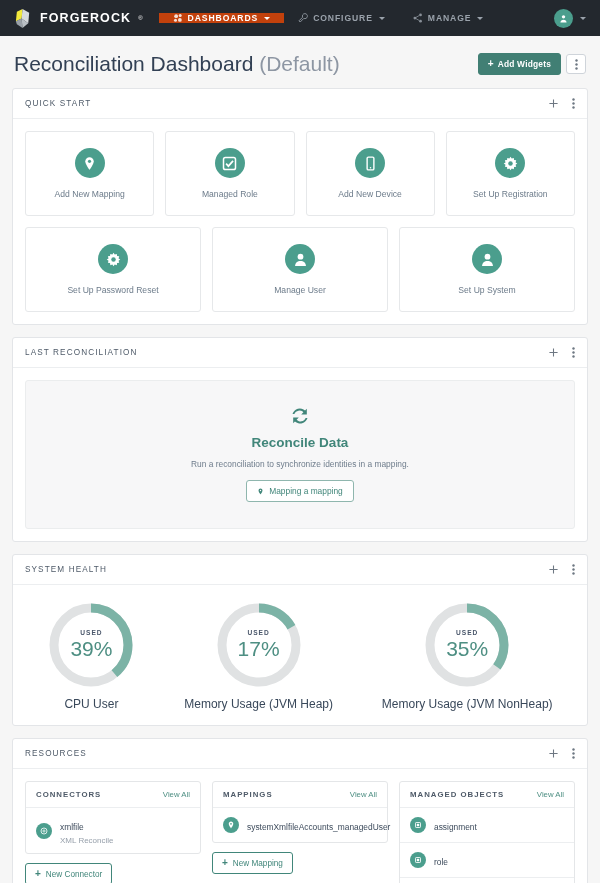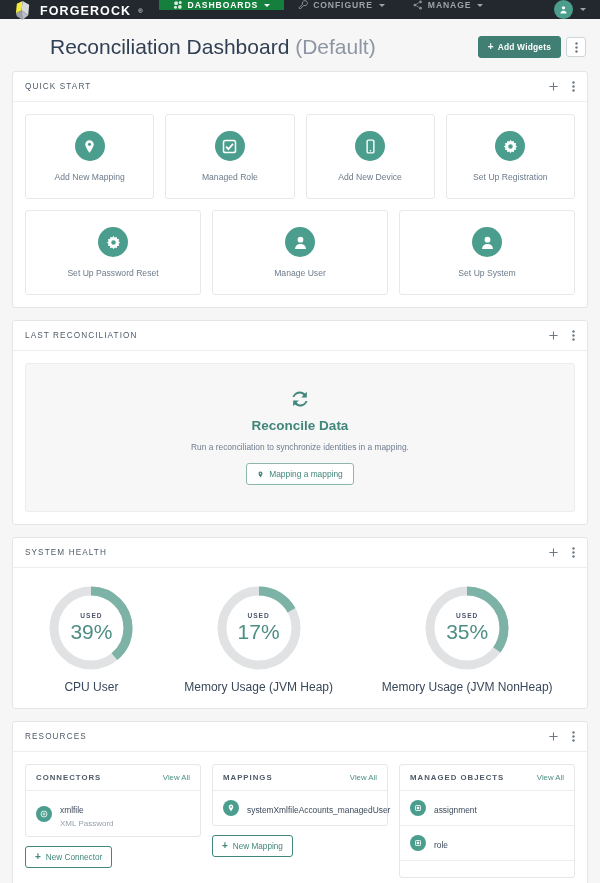--- a/index.html
+++ b/index.html
@@ -6,41 +6,41 @@
   html, body {
     width: 600px; height: 883px;
     background: #f6f6f6;
     font-family: "Liberation Sans", sans-serif;
     color: #5e6d82;
     overflow: hidden;
   }
 
   
   .navbar {
-    height: 19px; background: #23282e;
-    display: flex; align-items: flex-start;
+    height: 36px; background: #23282e;
+    display: flex; align-items: center;
     position: relative;
   }
   .brand {
     display: flex; align-items: center; gap: 7px;
     padding: 0 16px 0 14px;
   }
   .brand-mark { width: 19px; height: 21px; display: block; }
   .brand-text {
     color: #fff; font-size: 12.5px; font-weight: bold;
     letter-spacing: 1.1px;
   }
   .brand-tm { color: #fff; font-size: 6px; vertical-align: super; }
   .nav-item {
     display: flex; align-items: center; gap: 5px;
     padding: 0 14px; color: #9aa2ab;
     font-size: 8.6px; font-weight: bold; letter-spacing: 0.9px;
     cursor: pointer; white-space: nowrap;
   }
-  .nav-item.active { background: #15803d; color: #ffffff; }
+  .nav-item.active { background: #c2410c; color: #ffffff; }
   .nav-icon { width: 10px; height: 10px; display: block; opacity: .85; }
   .nav-caret {
     width: 0; height: 0; margin-left: 1px;
     border-left: 3px solid transparent;
     border-right: 3px solid transparent;
     border-top: 3.5px solid currentColor;
   }
   .nav-spacer { flex: 1; }
   .nav-right { display: flex; align-items: center; gap: 6px; padding-right: 14px; }
   .avatar {
@@ -49,21 +49,21 @@
     align-items: center; justify-content: center;
   }
   .avatar svg { width: 9px; height: 9px; }
 
   
   .page-head {
     display: flex; align-items: center;
     padding: 16px 14px 12px 14px;
   }
   .page-title {
-    font-size: 21px; color: #324054; font-weight: normal; margin-left: 36px;
+    font-size: 21px; color: #324054; font-weight: normal;
   }
   .page-title .muted { color: #8d96a3; }
   .head-actions { margin-left: auto; display: flex; gap: 5px; align-items: center; }
   .btn-primary {
     background: #417f74; color: #fff; border: 1px solid #417f74;
     border-radius: 3px; font-size: 8.4px; font-weight: bold;
     padding: 5px 9px; display: flex; align-items: center; gap: 4px;
     cursor: pointer; letter-spacing: .2px;
   }
   .btn-ghost-sq {
@@ -467,21 +467,21 @@
             <span class="res-card-title">CONNECTORS</span>
             <a class="res-viewall">View All</a>
           </div>
           <div class="res-row">
             <span class="res-dot">
               <svg viewBox="0 0 16 16">
                 <circle cx="8" cy="8" r="6" fill="none" stroke="#fff" stroke-width="1.6"></circle>
                 <path d="M4.6 8h6.8M8 4.6v6.8" stroke="#fff" stroke-width="1.4"></path>
               </svg>
             </span>
-            <span class="res-txt"><span class="res-name">xmlfile</span><span class="res-sub" style="display:block">XML Password</span></span>
+            <span class="res-txt"><span class="res-name">xmlfile</span><span class="res-sub" style="display:block">XML Reconcile</span></span>
           </div>
         </div>
         <div class="res-action right-align">
           <button class="btn-outline-sm">
             <span class="plus-glyph">+</span>
             <span>New Connector</span>
           </button>
         </div>
       </div>
       <div class="res-col">

